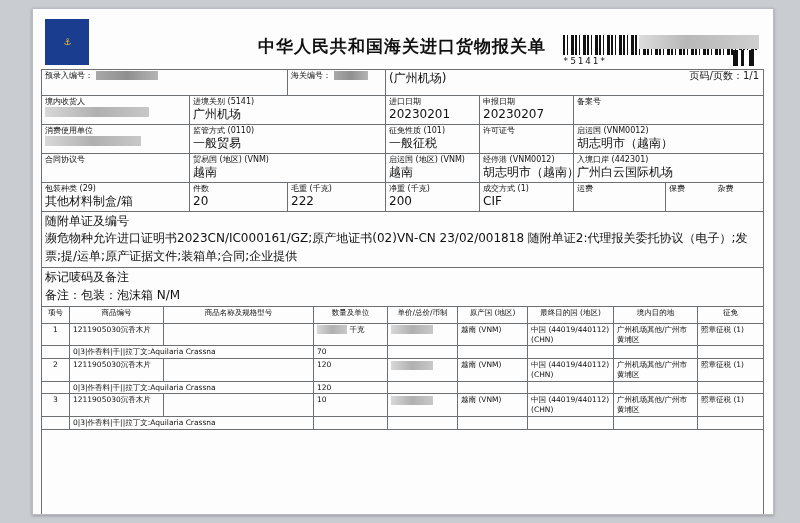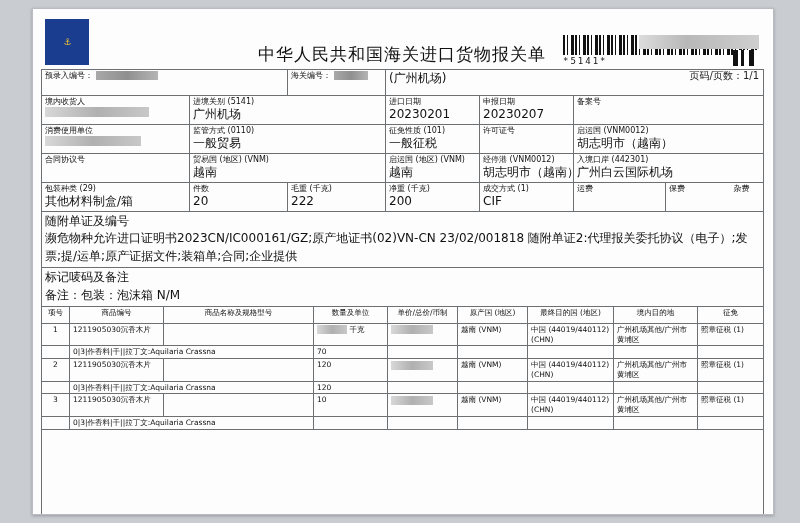--- a/index.html
+++ b/index.html
@@ -47,24 +47,24 @@
     color: #f2c230;
     font-size: 9px;
     line-height: 46px;
     text-align: center;
     letter-spacing: -1px;
   }
   .doc-title {
     position: absolute;
     left: 0;
     right: 0;
-    top: 26px;
+    top: 18px;
     text-align: center;
     font-family: "DejaVu Serif", "Liberation Serif", serif;
-    font-weight: normal;
+    font-weight: bold;
     font-size: 17px;
     letter-spacing: 1px;
     color: #111;
   }
   .barcode {
     position: absolute;
     right: 4px;
     top: 18px;
     width: 196px;
     height: 46px;
@@ -355,21 +355,21 @@
           <td>
             <div class="lbl">成交方式 (1)</div>
             <div class="val">CIF</div>
           </td>
           <td>
             <div class="lbl">运费</div>
             <div class="val"></div>
           </td>
           <td>
             <span class="lbl">保费</span>
-            <span class="lbl" style="margin-left:46px">杂费</span>
+            <span class="lbl" style="margin-left:30px">杂费</span>
           </td>
         </tr>
         <tr class="wide-note">
           <td colspan="7" style="height:26px">
             <div class="note-line">随附单证及编号</div>
             <div class="note-line">濒危物种允许进口证明书2023CN/IC000161/GZ;原产地证书(02)VN-CN 23/02/001818 随附单证2:代理报关委托协议（电子）;发票;提/运单;原产证据文件;装箱单;合同;企业提供</div>
           </td>
         </tr>
         <tr class="wide-note">
           <td colspan="7" style="height:24px">

